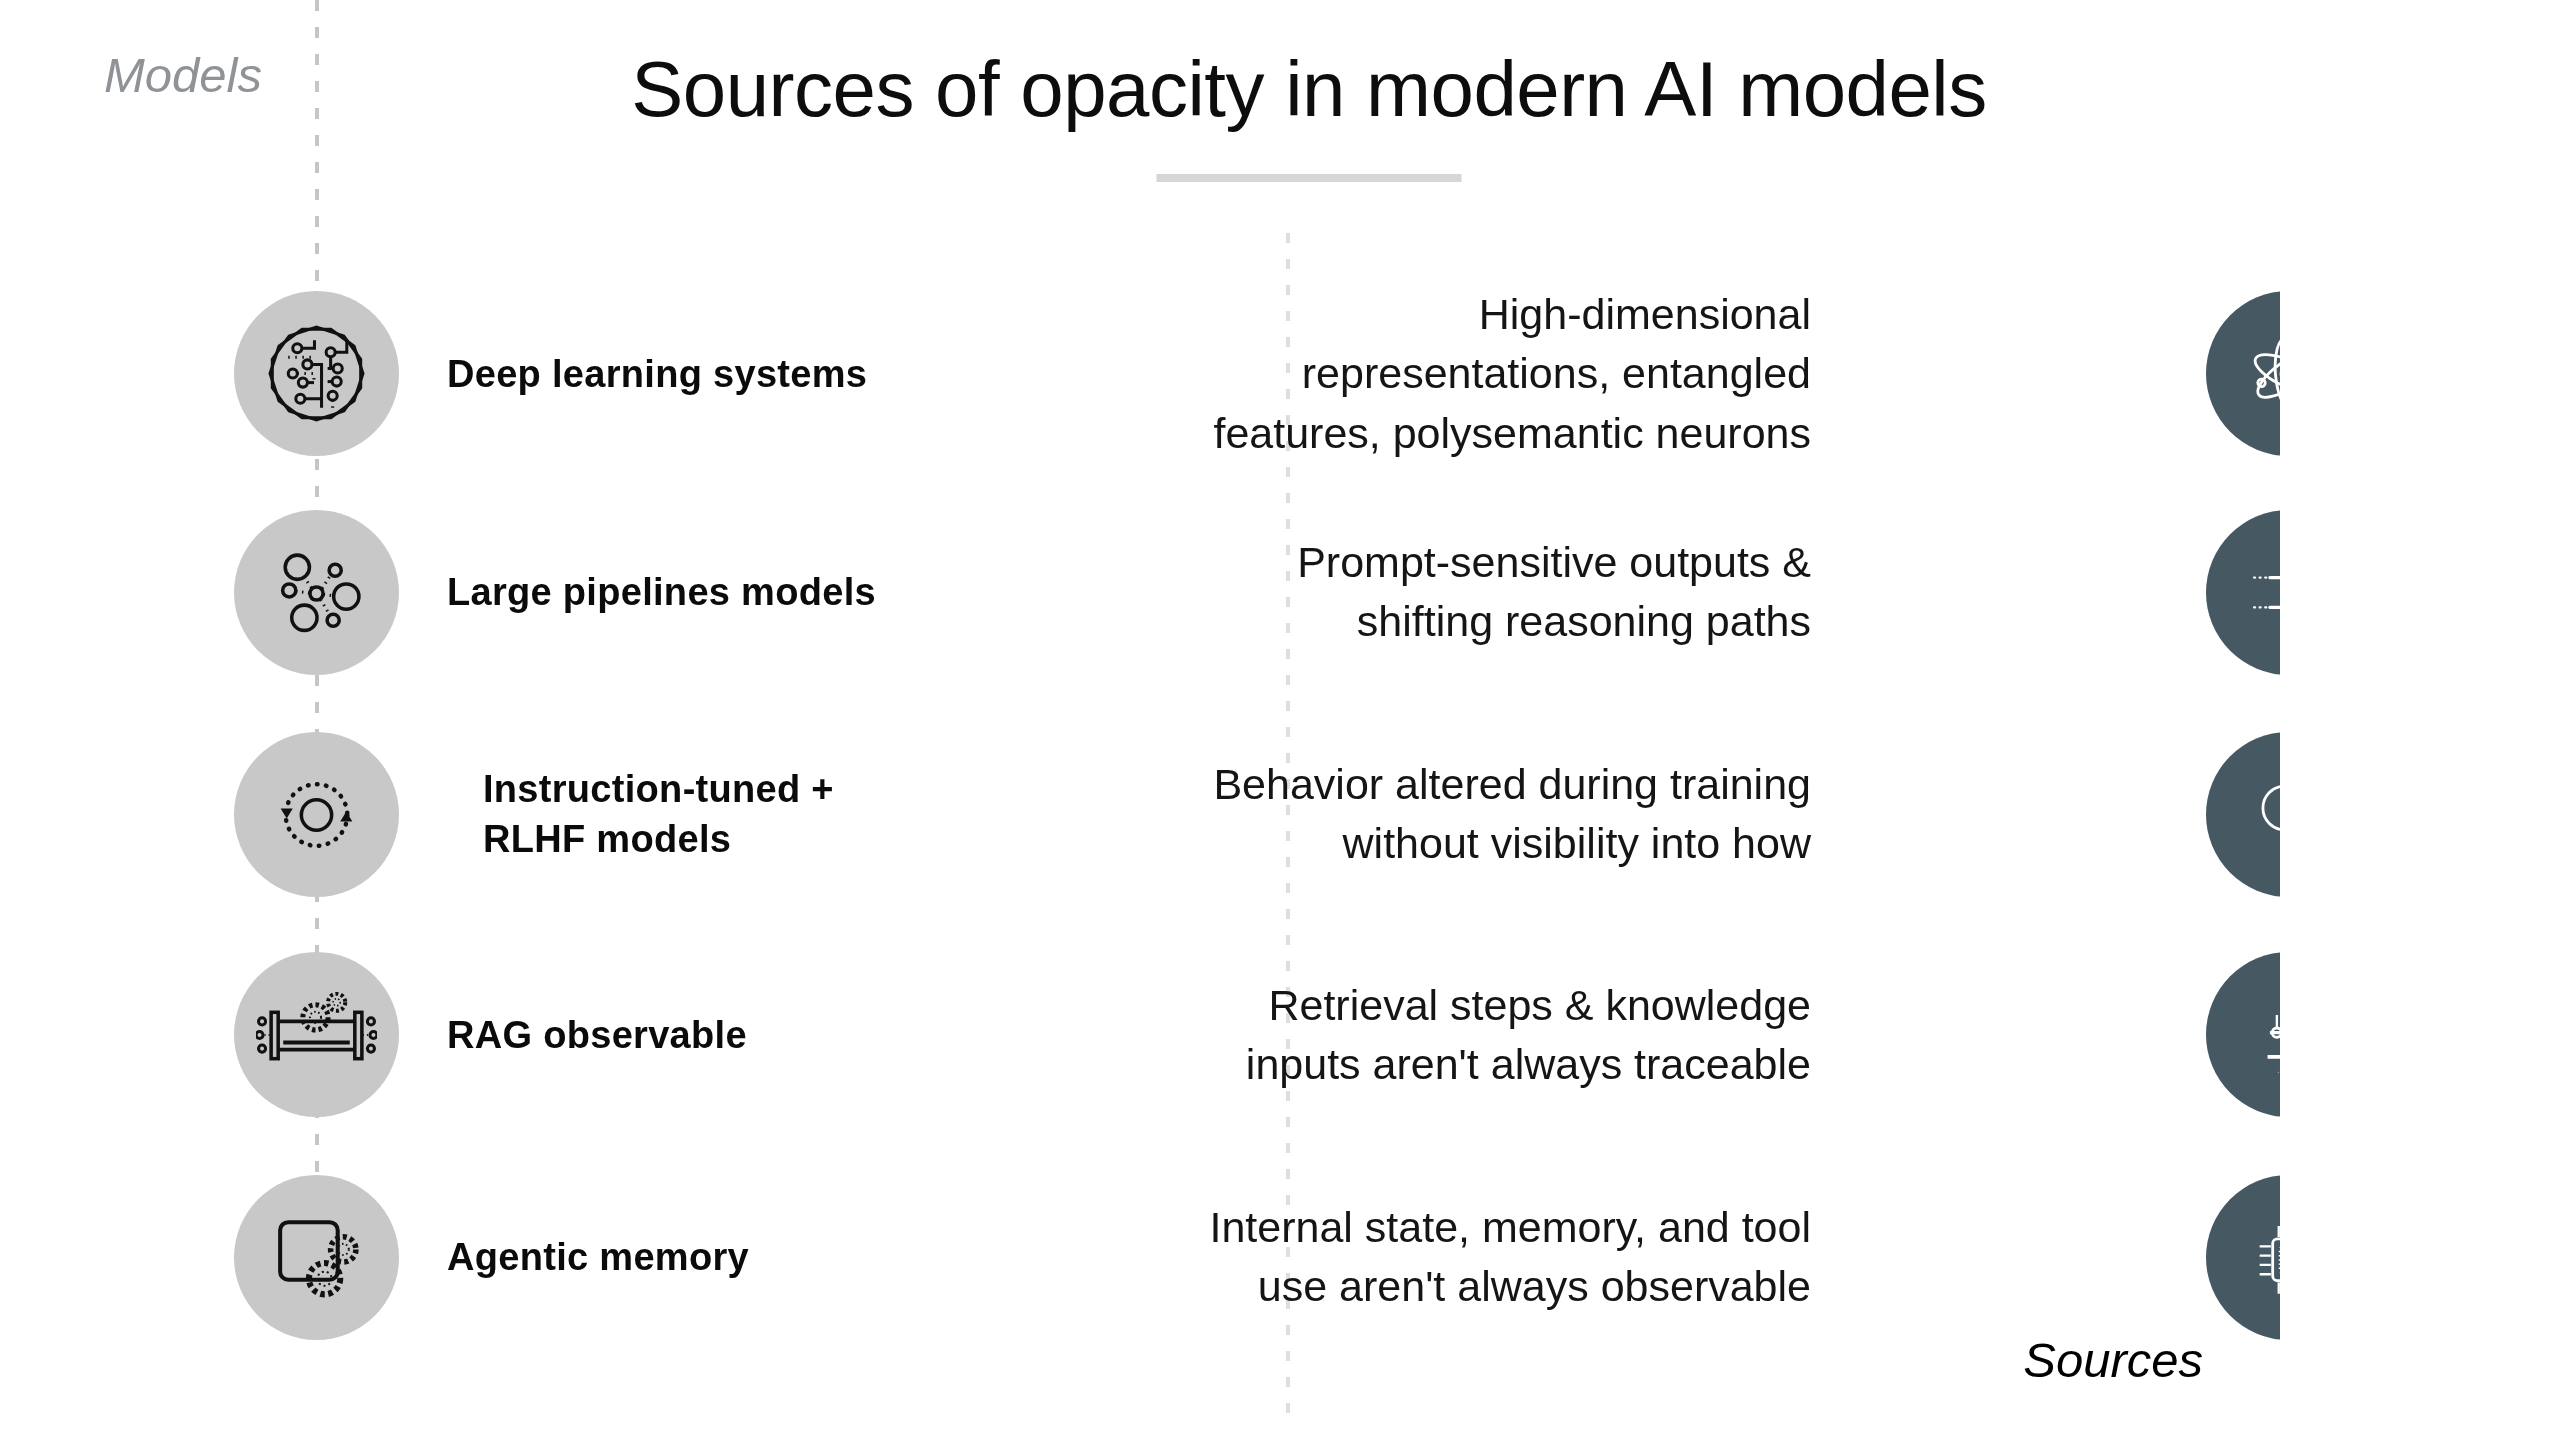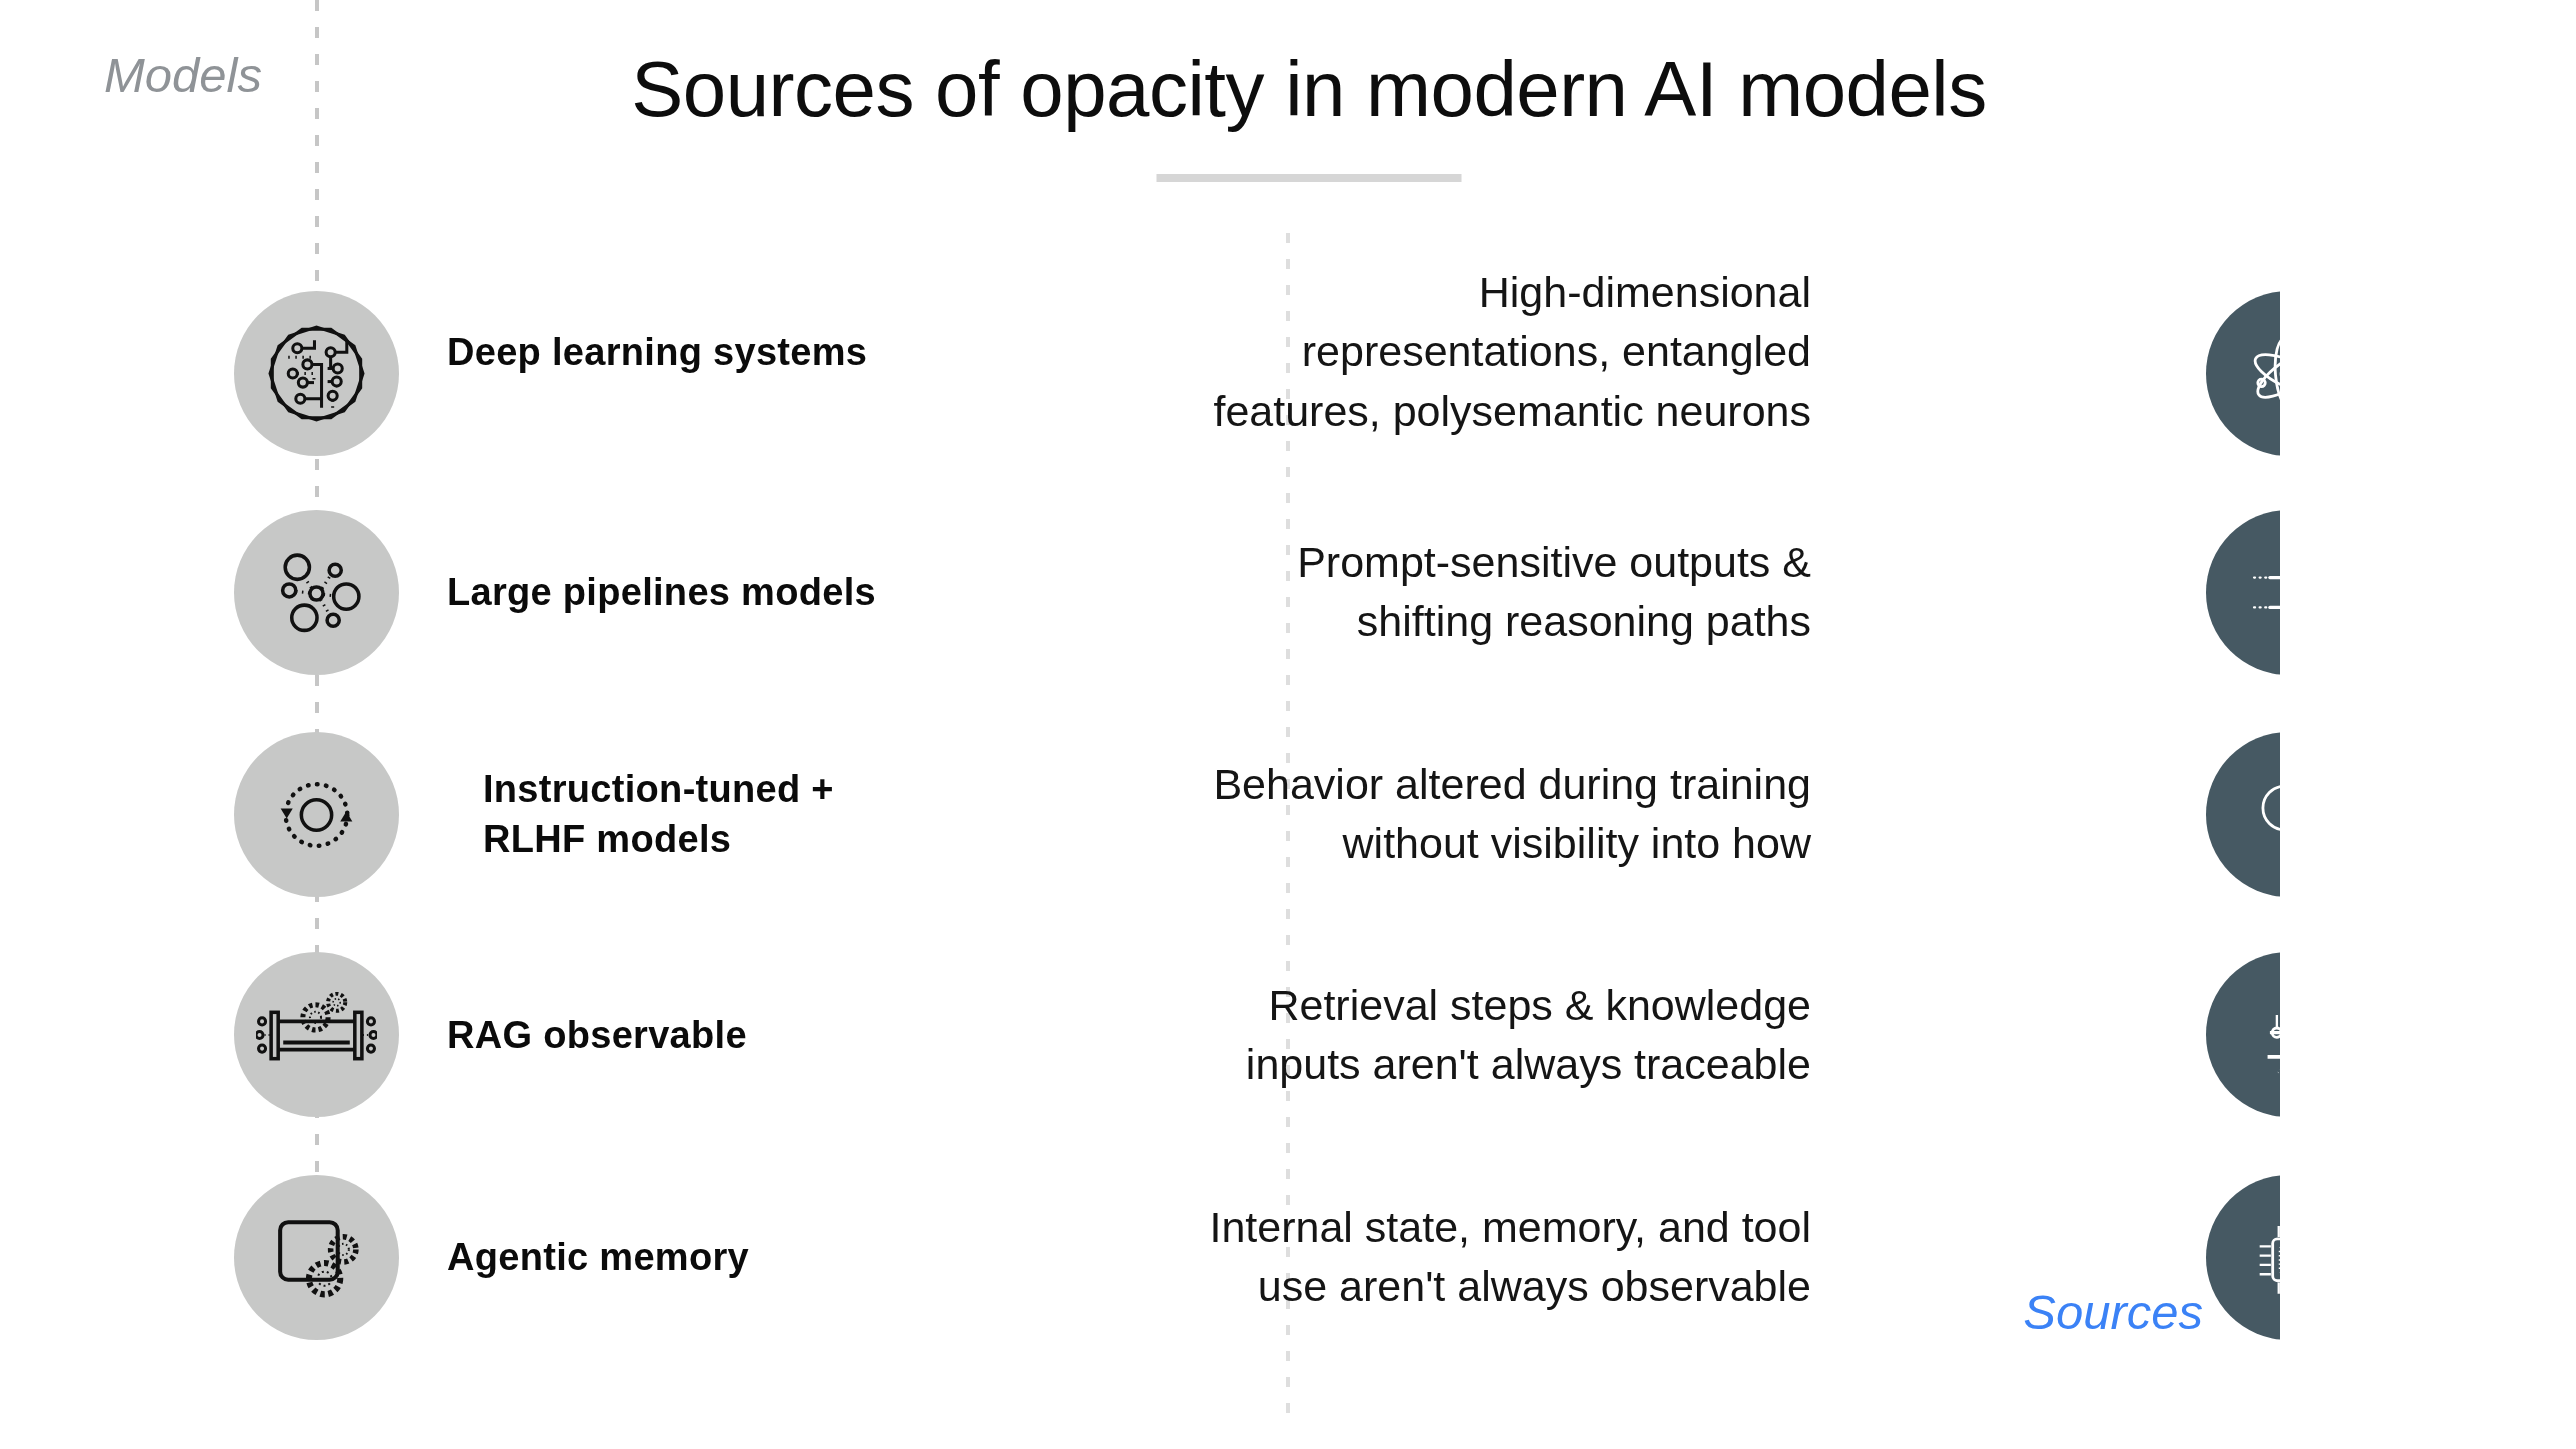--- a/index.html
+++ b/index.html
@@ -15,34 +15,34 @@
   .vdash.right{left:2286px;top:289px;width:4.1px;height:1161px;
     background:repeating-linear-gradient(to bottom,#c9c9c9 0 11.3px,transparent 11.3px 27px);}
 
   .title{position:absolute;left:1309px;top:44px;transform:translateX(-50%);
     font-size:78px;font-weight:400;letter-spacing:-0.5px;color:#0d0d0d;white-space:nowrap;}
   .title-underline{position:absolute;left:1309px;top:174px;transform:translateX(-50%);
     width:305px;height:7.7px;background:#d6d6d6;}
 
   .col-label{position:absolute;font-style:italic;font-size:49px;}
   .col-label.models{left:104px;top:47px;color:#8f9397;}
-  .col-label.sources{right:77px;top:1284px;color:#3b82f6;}
+  .col-label.sources{right:77px;top:1332px;color:#000000;}
 
   .circle{position:absolute;width:165px;height:165px;border-radius:50%;
     display:flex;align-items:center;justify-content:center;}
   .circle.model{left:234px;background:#c7c8c7;}
   .circle.source{left:2206px;background:#465963;}
   .r1{top:291px;}  .r2{top:510px;}  .r3{top:732px;}  .r4{top:952px;}  .r5{top:1175px;}
 
   .model-label{position:absolute;left:447px;transform:translateY(-50%);
     font-size:38px;font-weight:800;letter-spacing:0.3px;line-height:1.32;
     color:#0b0b0b;white-space:pre-line;}
   .source-text{position:absolute;right:469px;transform:translateY(-50%);
     font-size:43px;line-height:1.38;color:#151515;text-align:right;white-space:pre-line;}
-  .c1{top:352px;}  .c2{top:592px;}  .c3{top:814px;margin-left:36px;}  .c4{top:1035px;}  .c5{top:1257px;}
+  .c1{top:374px;}  .c2{top:592px;}  .c3{top:814px;margin-left:36px;}  .c4{top:1035px;}  .c5{top:1257px;}
 
   svg{display:block;}
   .dk{stroke:#111;fill:none;}
   .wt{stroke:#fff;fill:none;}
 </style>
 </head>
 <body>
 
 <div class="stage">
 

